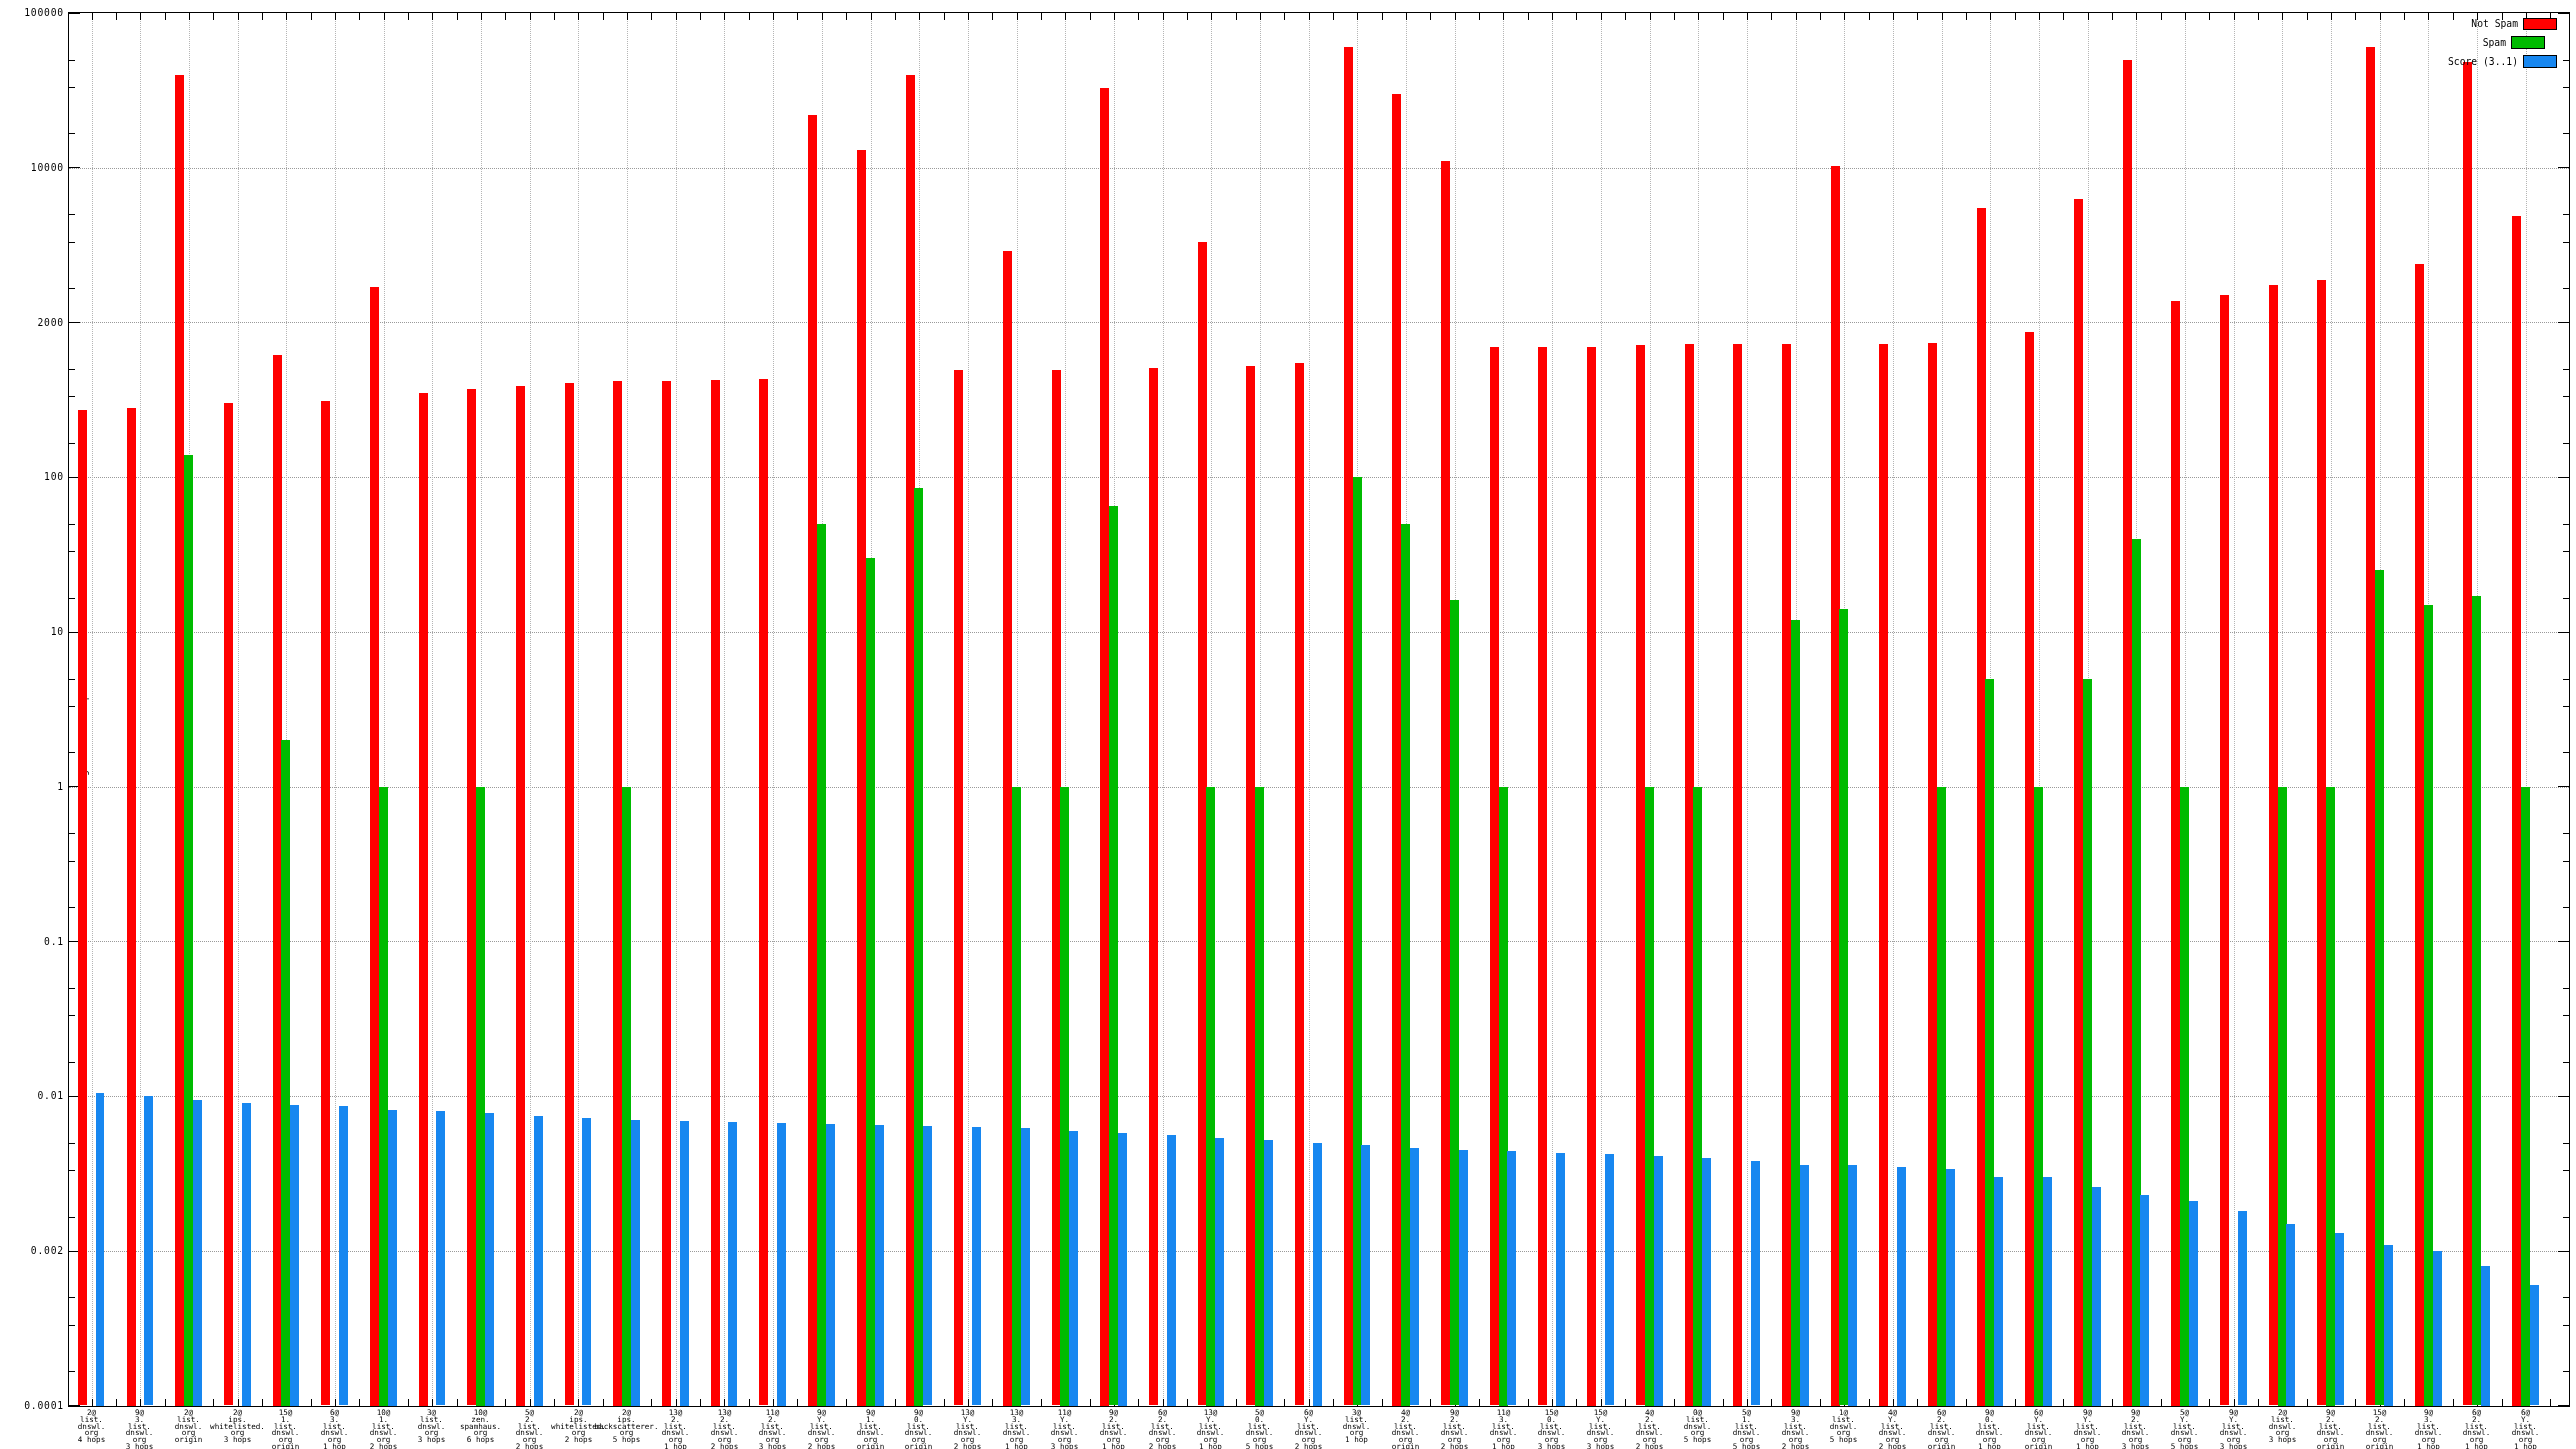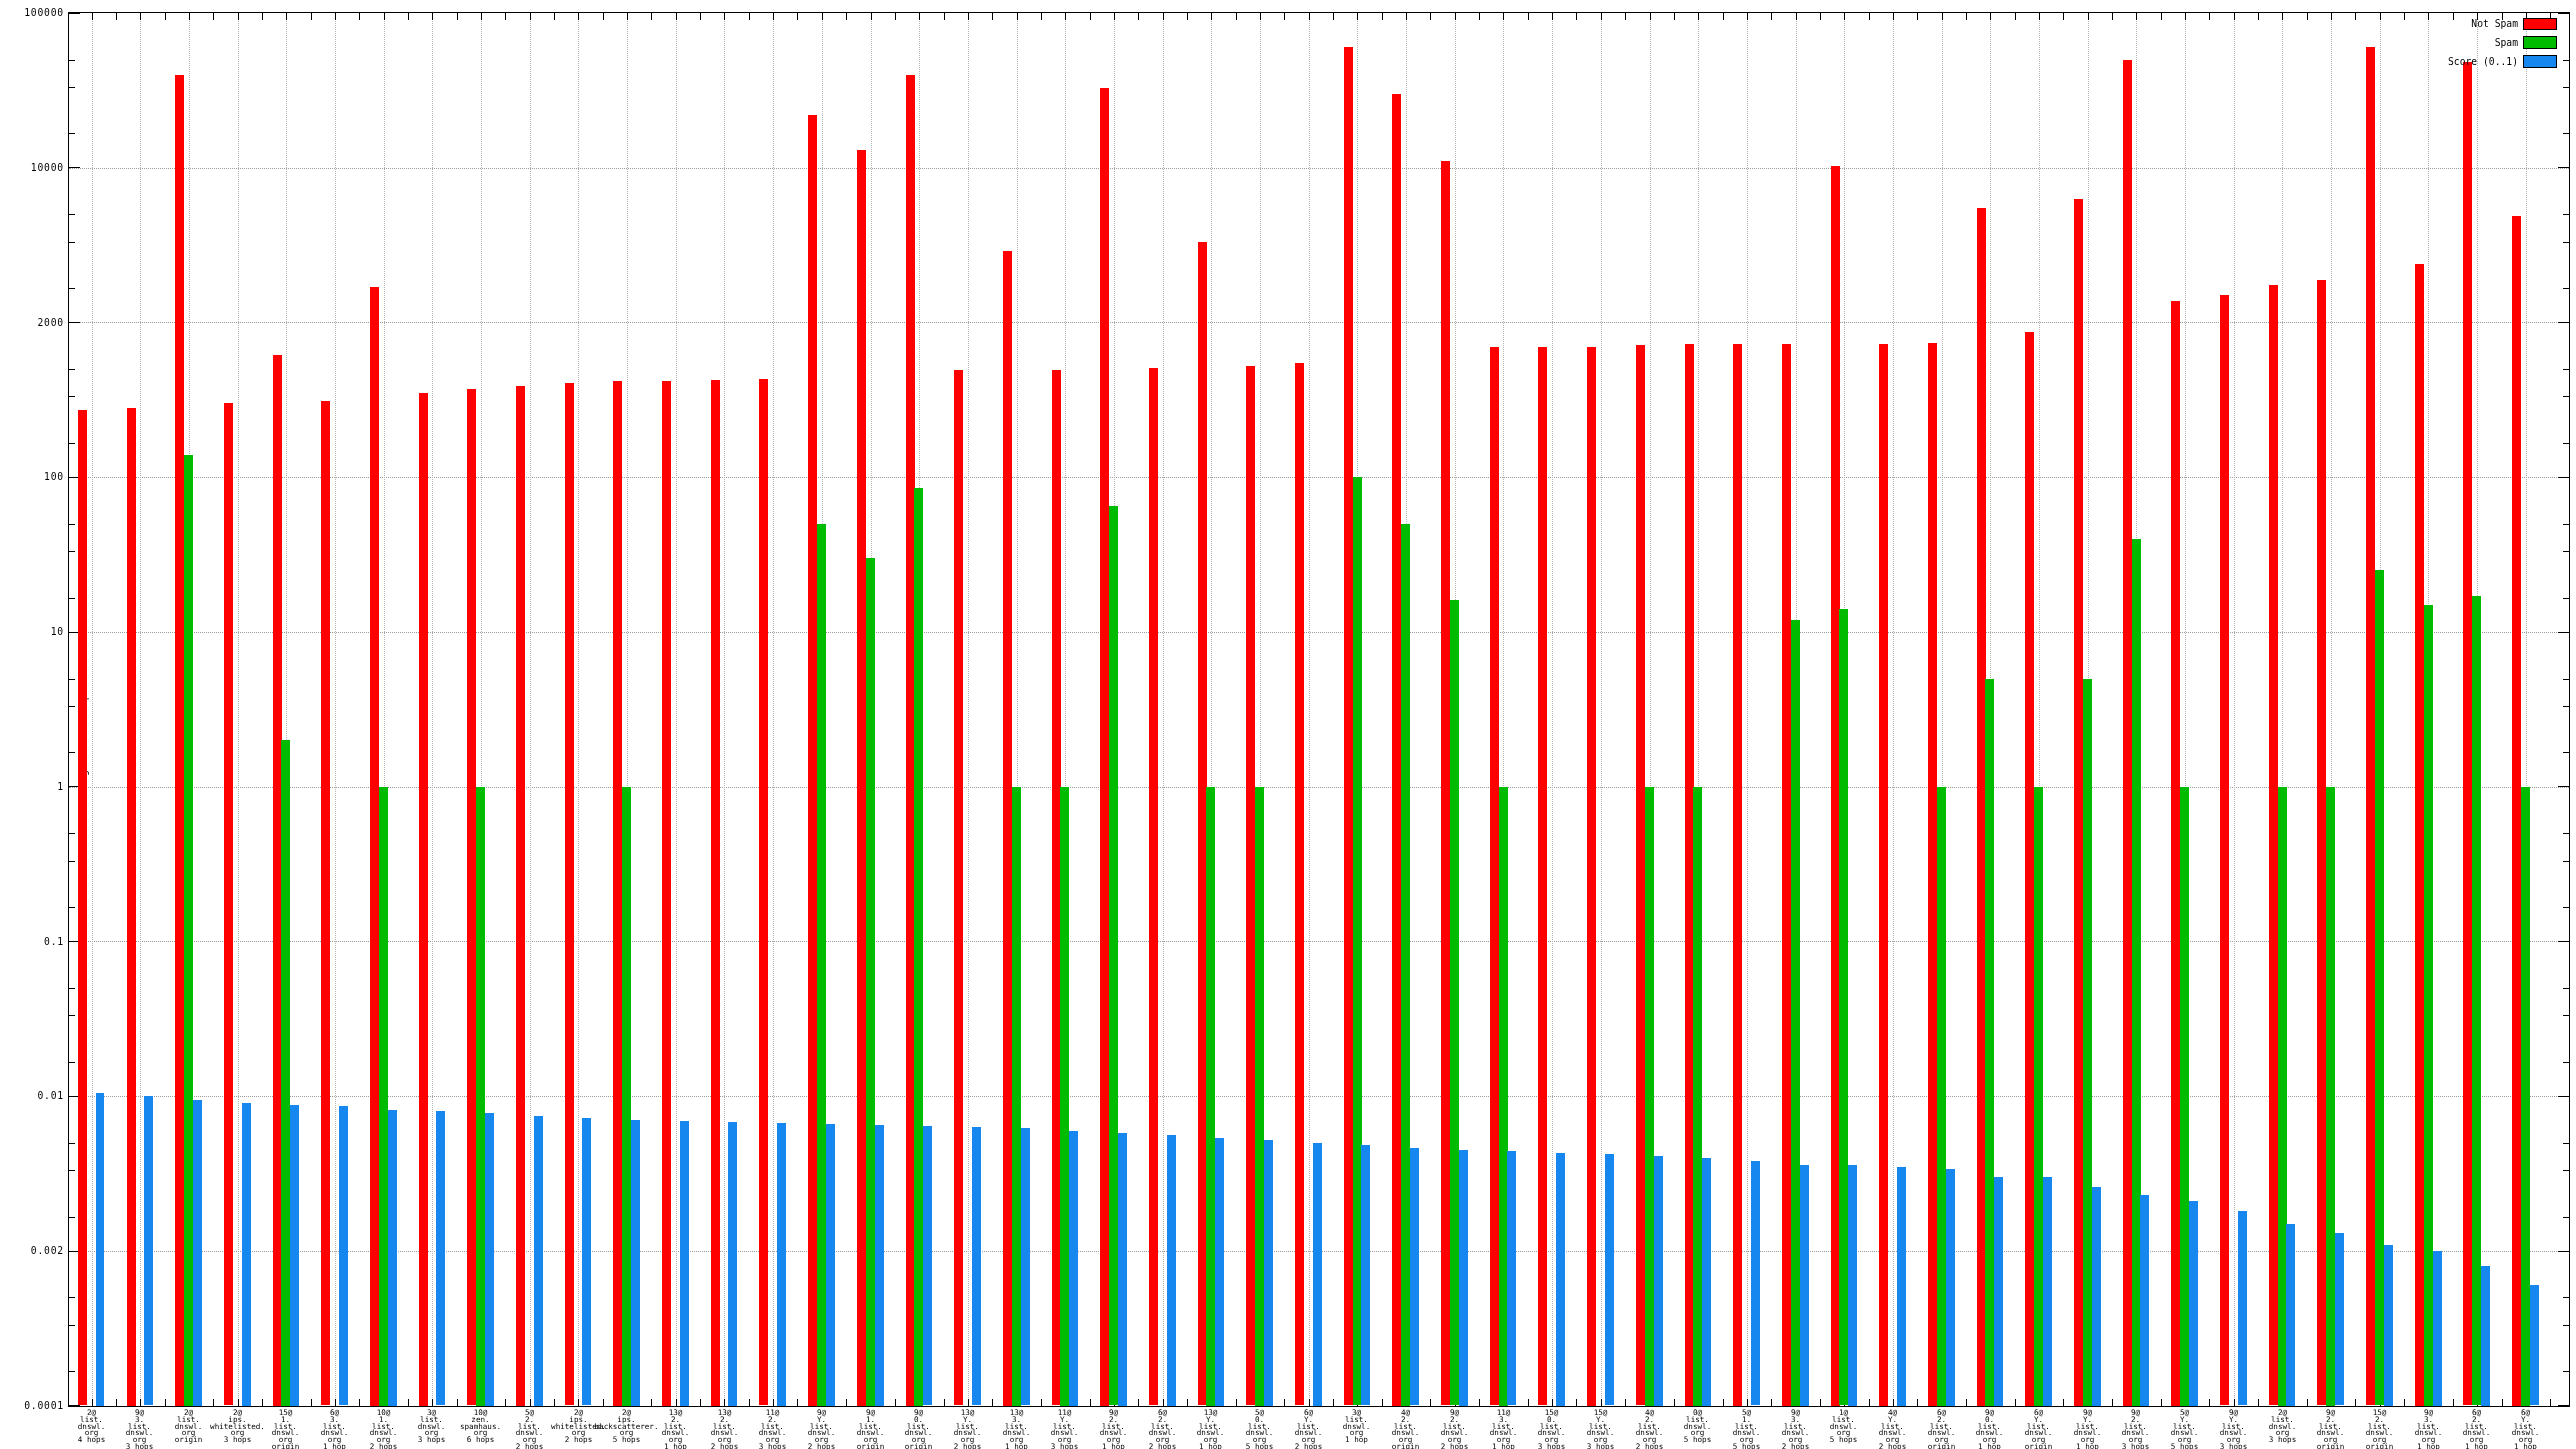--- a/index.html
+++ b/index.html
@@ -799,22 +799,22 @@
     <div class="xlab" style="left: 2473px; top: 1410px;">6@
 Y.
 list.
 dnswl.
 org
 1 hop</div>
     <div class="legend-row" style="top: 17.7px; right: 8px; width: 258px;">
       <div class="legend-text">Not Spam</div>
       <div class="legend-swatch" style="background: rgb(255, 0, 0);"></div>
     </div>
-    <div class="legend-row" style="top: 36px; right: 8px; width: 258px;">
+    <div class="legend-row" style="top: 36px; right: 20px; width: 258px;">
       <div class="legend-text">Spam</div>
       <div class="legend-swatch" style="background: rgb(0, 187, 0);"></div>
     </div>
     <div class="legend-row" style="top: 55px; right: 8px; width: 258px;">
-      <div class="legend-text">Score (0..1)</div>
+      <div class="legend-text">Score (3..1)</div>
       <div class="legend-swatch" style="background: rgb(23, 135, 240);"></div>
     </div>
   </div>
 
 
 </body></html>

